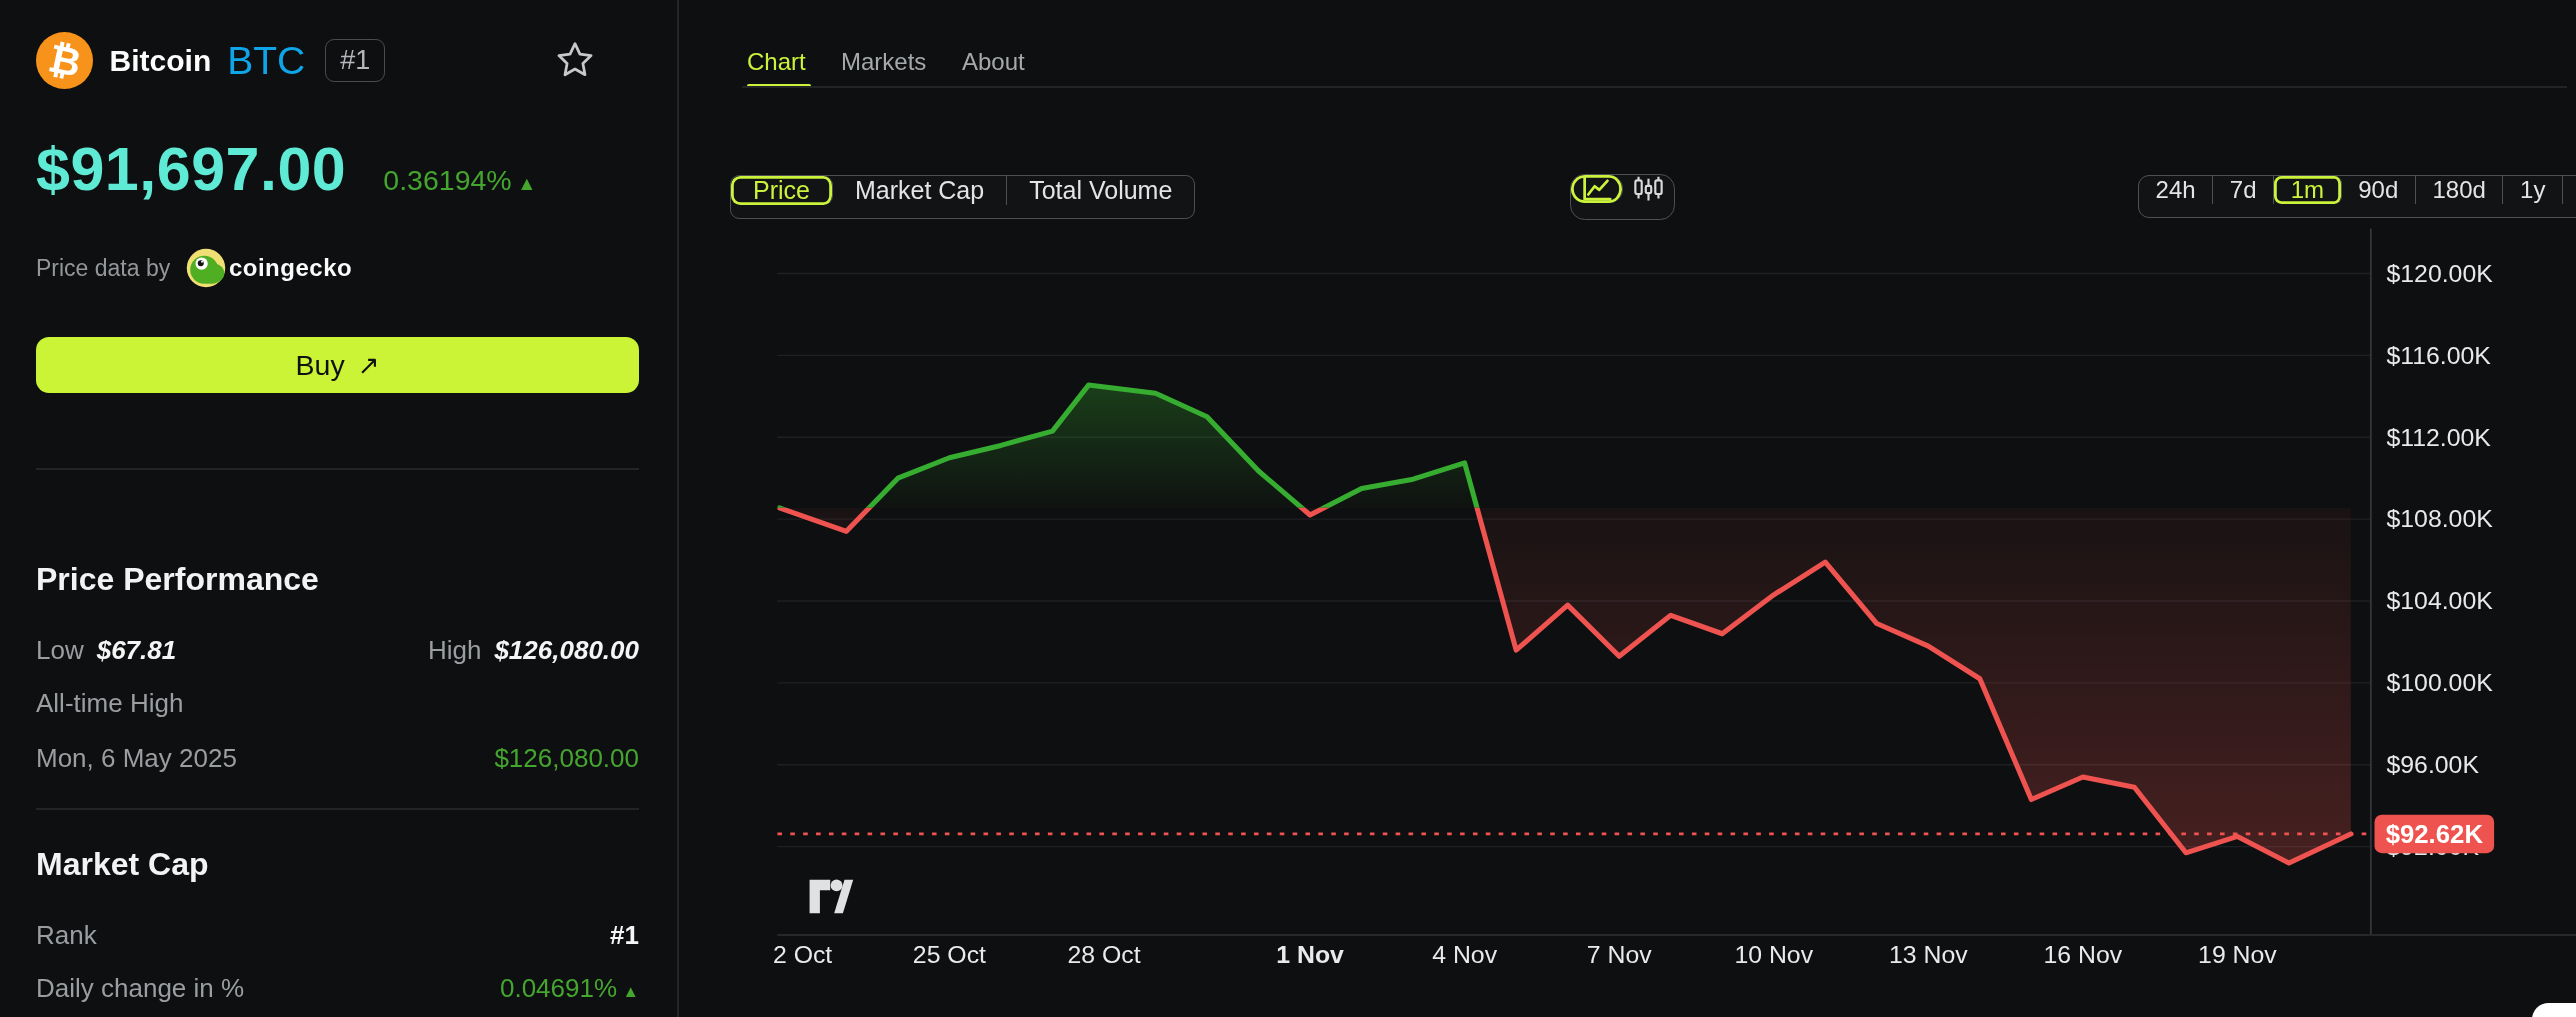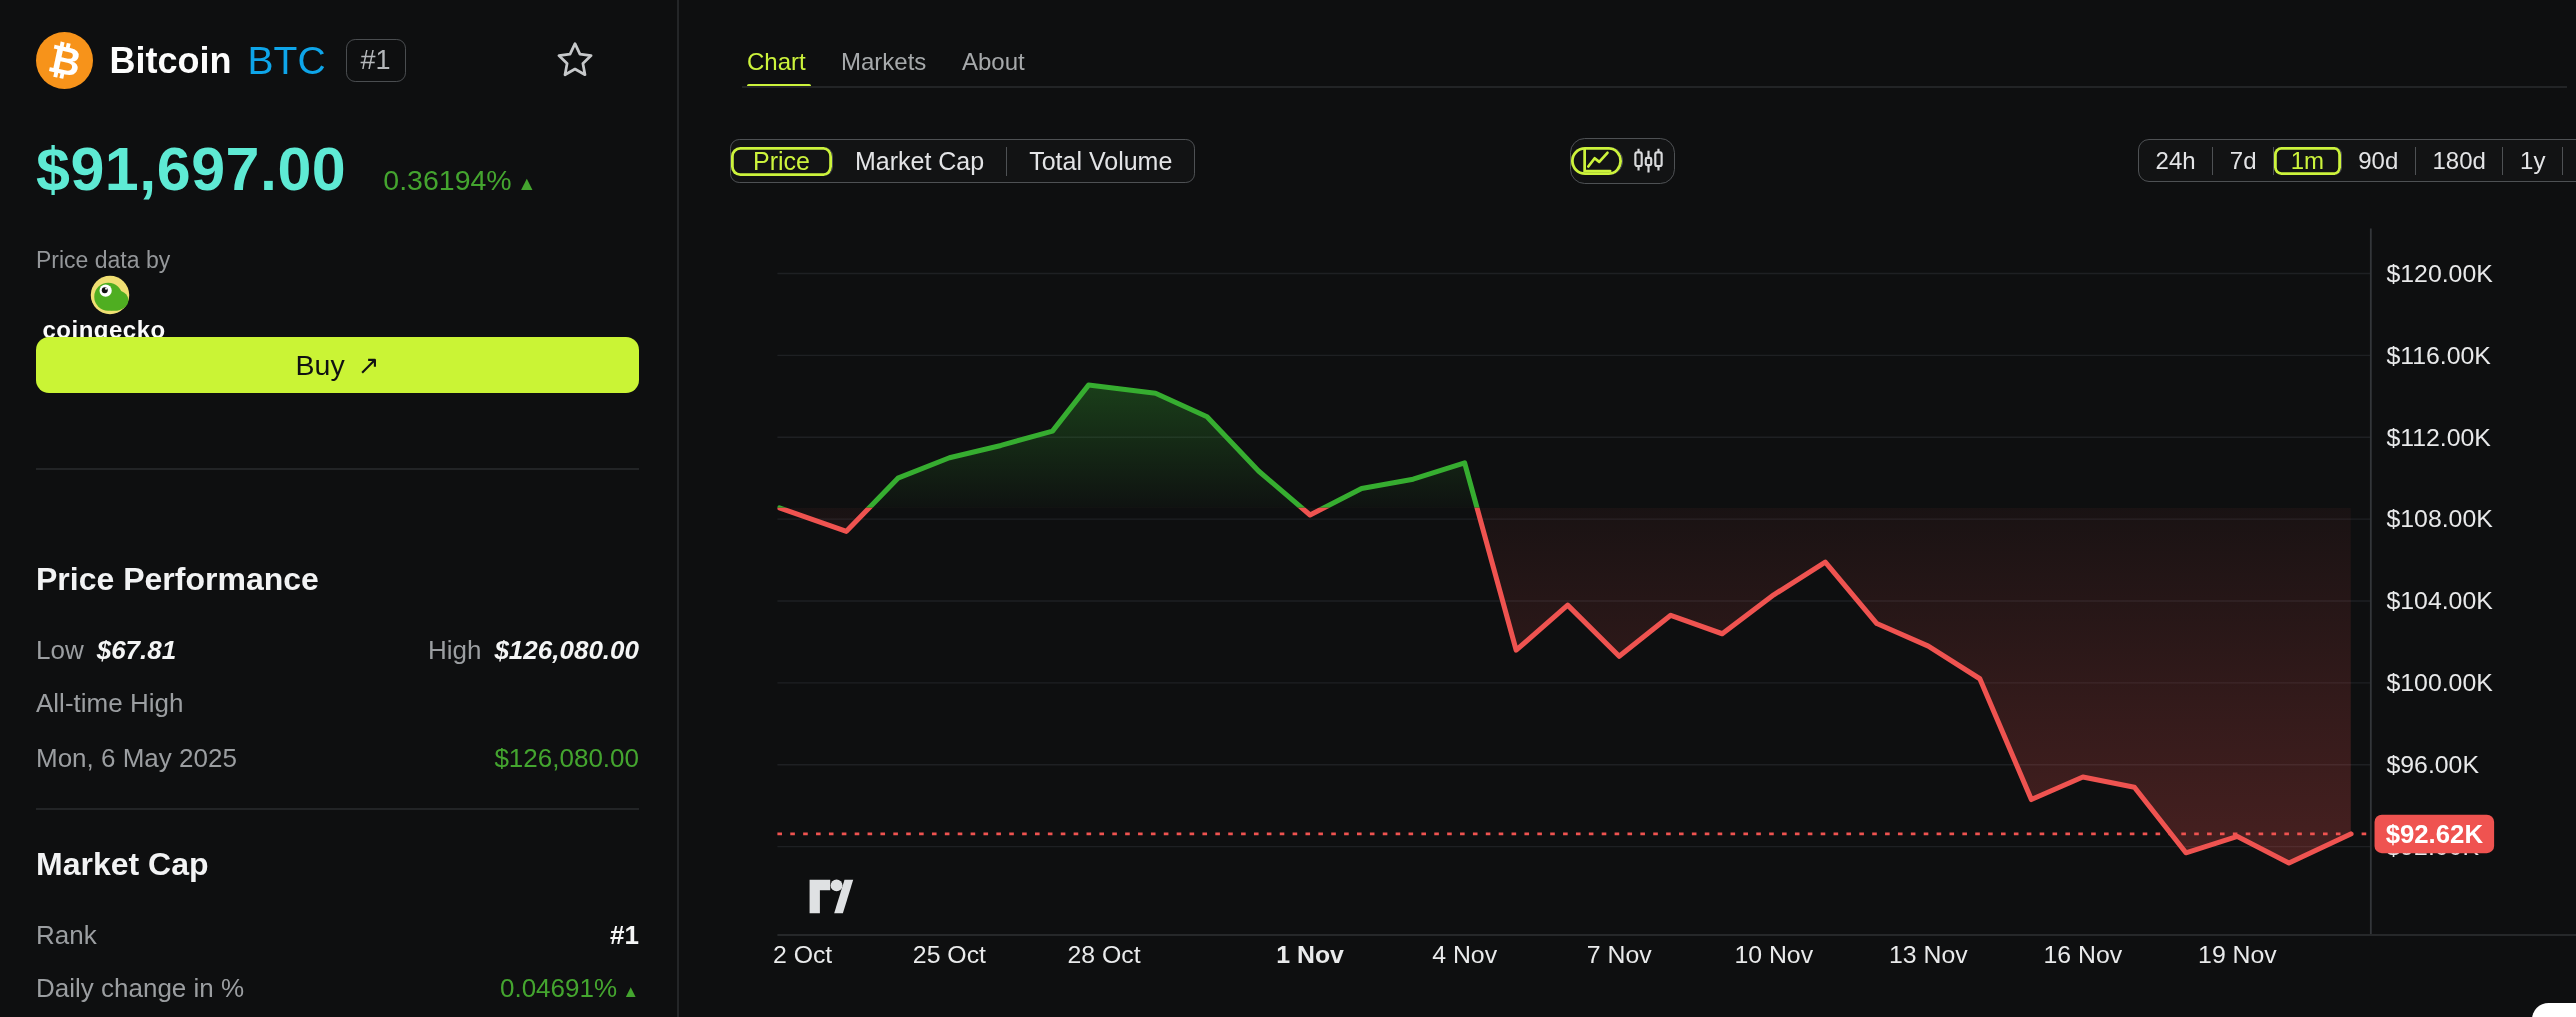--- a/index.html
+++ b/index.html
@@ -5,29 +5,29 @@
   html,body{margin:0;padding:0;background:#0e0f10;}
   .page{position:relative;width:2576px;height:1018px;background:#0e0f10;overflow:hidden;
         font-family:"Liberation Sans",sans-serif;color:#eceeef;}
   .abs{position:absolute;}
 
   
   .v-divider{position:absolute;left:677px;top:0;width:1.8px;height:1018px;background:#242628;}
   .coin-header{position:absolute;left:36px;top:31px;width:603px;height:59px;display:flex;align-items:center;}
   .coin-logo{width:57px;height:57px;border-radius:50%;background:#f7931a;display:flex;align-items:center;justify-content:center;flex:0 0 auto;}
   .coin-logo span{font-family:"DejaVu Sans",sans-serif;font-size:39px;font-weight:bold;color:#fff;transform:rotate(12deg);line-height:1;}
-  .coin-name{font-size:36px;font-weight:700;color:#fdfdfd;margin-left:16.6px;}
+  .coin-name{font-size:30px;font-weight:700;color:#fdfdfd;margin-left:16.6px;}
   .coin-ticker{font-size:39px;color:#0ea5e9;margin-left:16px;}
   .rank-chip{font-size:27px;color:#b4b7ba;border:1.8px solid #4a4d50;border-radius:9.2px;padding:4.6px 14px;margin-left:20px;}
   .star-wrap{position:absolute;right:44px;top:9.2px;}
   .price-line{position:absolute;left:36px;top:134px;display:flex;align-items:baseline;}
   .price-big{font-size:61px;font-weight:700;color:#5eead4;letter-spacing:0.5px;}
   .pct{font-size:28.5px;color:#44a52f;margin-left:37px;}
   .pct .tri{font-size:19.3px;margin-left:5.5px;}
-  .attribution{position:absolute;left:36px;top:247px;display:flex;align-items:center;flex-direction:column;}
+  .attribution{position:absolute;left:36px;top:247px;display:flex;align-items:center;}
   .attr-prefix{font-size:23px;color:#94979a;}
   .gecko{margin-left:14.7px;}
   .cg-word{font-size:24px;font-weight:700;color:#fbfbfb;margin-left:2px;letter-spacing:0.5px;}
   .buy-btn{position:absolute;left:36px;top:337px;width:603px;height:56px;background:#caf435;border:0;border-radius:13px;
            display:flex;align-items:center;justify-content:center;font-size:28.5px;color:#101112;cursor:pointer;
            font-family:"Liberation Sans",sans-serif;}
   .buy-btn .arr{margin-left:13px;font-family:"DejaVu Sans",sans-serif;font-size:26px;}
   .h-div{position:absolute;left:36px;width:603px;height:1.8px;background:#222426;}
   .sec-heading{position:absolute;left:36px;font-size:32px;font-weight:700;color:#f2f3f4;}
   .side-row{position:absolute;left:36px;width:603px;display:flex;justify-content:space-between;align-items:baseline;font-size:26px;}
@@ -39,21 +39,21 @@
   .pair .val{margin-left:13px;font-style:italic;}
   .tri-sm{font-size:16.6px;margin-left:5.5px;}
 
   
   .tabs-divider{position:absolute;left:742px;top:86px;width:1825px;height:1.8px;background:#222426;}
   .tab{position:absolute;top:48px;font-size:24px;color:#a6a9ab;cursor:pointer;}
   .tab.active{color:#ccf33c;}
   .tab-underline{position:absolute;left:747px;top:84px;width:64px;height:3.7px;background:#ccf33c;border-radius:1.8px;}
 
   
-  .seg-group{position:absolute;display:flex;align-items:center;border:1.8px solid #4e5154;border-radius:9.2px;overflow:hidden;background:#121314;}
+  .seg-group{position:absolute;display:flex;align-items:flex-start;border:1.8px solid #4e5154;border-radius:9.2px;overflow:hidden;background:#121314;margin-top:36px;}
   .seg{display:flex;align-items:center;justify-content:center;font-size:25px;color:#e3e4e6;cursor:pointer;border-right:1.8px solid #4e5154;}
   .seg:last-child{border-right:0;}
   .seg.active{color:#ccf33c;box-shadow:inset 0 0 0 2.8px #ccf33c;border-radius:9.2px;}
   .metric-group{left:730px;top:139px;height:42px;}
   .metric-group .seg{padding:0 22px;}
   .icon-group{left:1570px;top:138px;height:44px;border-radius:14.7px;}
   .icon-group .seg{width:51px;}
   .icon-group .seg.active{border-radius:14.7px;}
   .range-group{left:2138px;top:139px;height:41px;border-radius:11px;}
   .range-group .seg{padding:0 16.6px;font-size:24px;}

